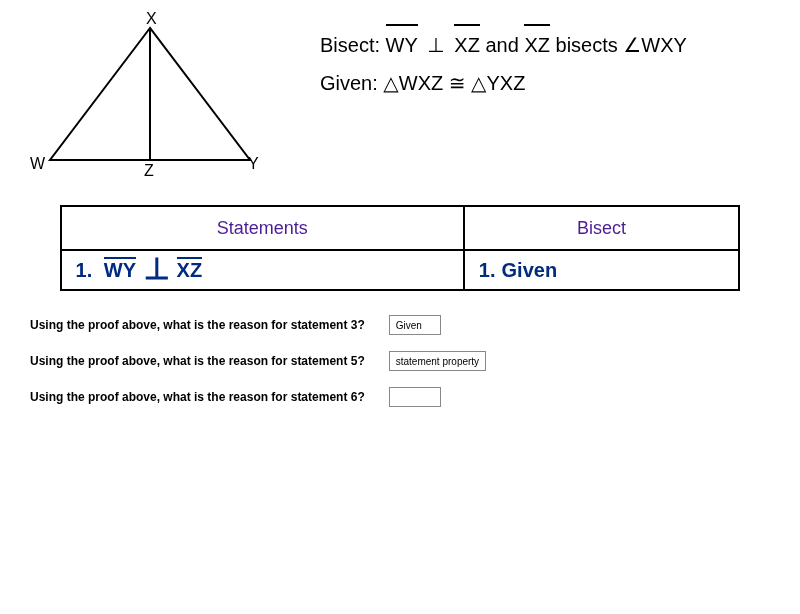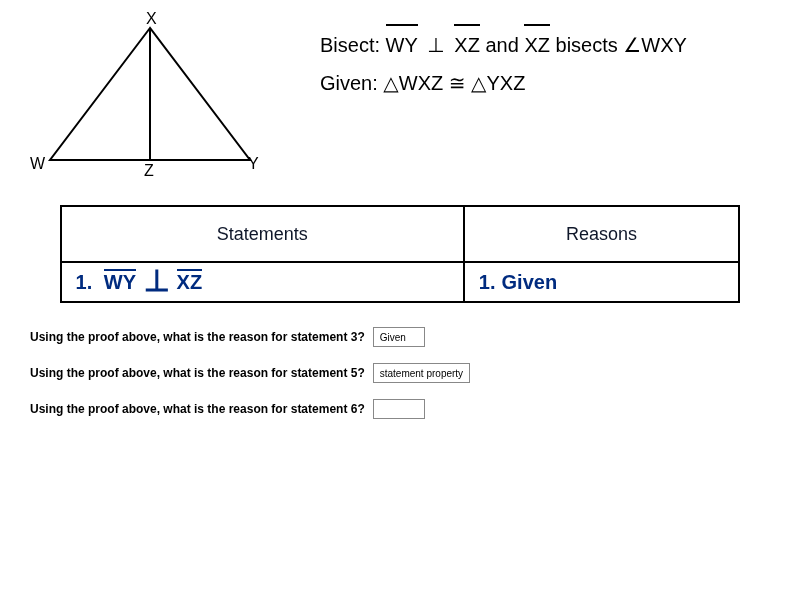--- a/index.html
+++ b/index.html
@@ -59,37 +59,37 @@
     padding: 4px 10px 4px 14px;
     text-align: left;
     font-size: 20px;
     font-weight: bold;
     color: #002b7f;
     height: 30px;
     vertical-align: middle;
   }
   table.proof th {
     font-family: "Comic Sans MS", cursive, sans-serif;
-    color: #0f172a;
+    color: #4c1d95;
     text-align: center;
     font-weight: normal;
     font-size: 18px;
-    padding: 12px;
+    padding: 6px;
   }
   table.proof td { white-space: nowrap; }
   .num { margin-right: 6px; }
 
   .questions {
     font-size: 12px;
     font-weight: bold;
   }
   .question-line {
     display: flex;
     align-items: center;
-    gap: 8px;
+    gap: 24px;
     margin-bottom: 16px;
     text-align: right;
   }
   .answer-box {
     border: 1px solid #888;
     background: #fff;
     font-weight: normal;
     font-size: 10px;
     padding: 3px 6px;
     min-width: 38px;
@@ -129,21 +129,21 @@
       <span> ≅ </span>
       <span class="tri"></span><span>YXZ</span>
     </div>
   </div>
 </div>
 
 <table class="proof">
   <tbody>
       <tr>
     <th>Statements</th>
-    <th>Reasons</th>
+    <th>Bisect</th>
   </tr>
   <tr>
     <td>
       <span class="num">1.</span>
       <span class="seg blue">WY</span>
       <span style="display:inline-block; transform:scale(1.5,1.5) translateY(-1px); margin:0 6px;">⊥</span>
       <span class="seg blue">XZ</span>
     </td>
     <td><span class="num">1.</span><span>Given</span></td>
   </tr>

